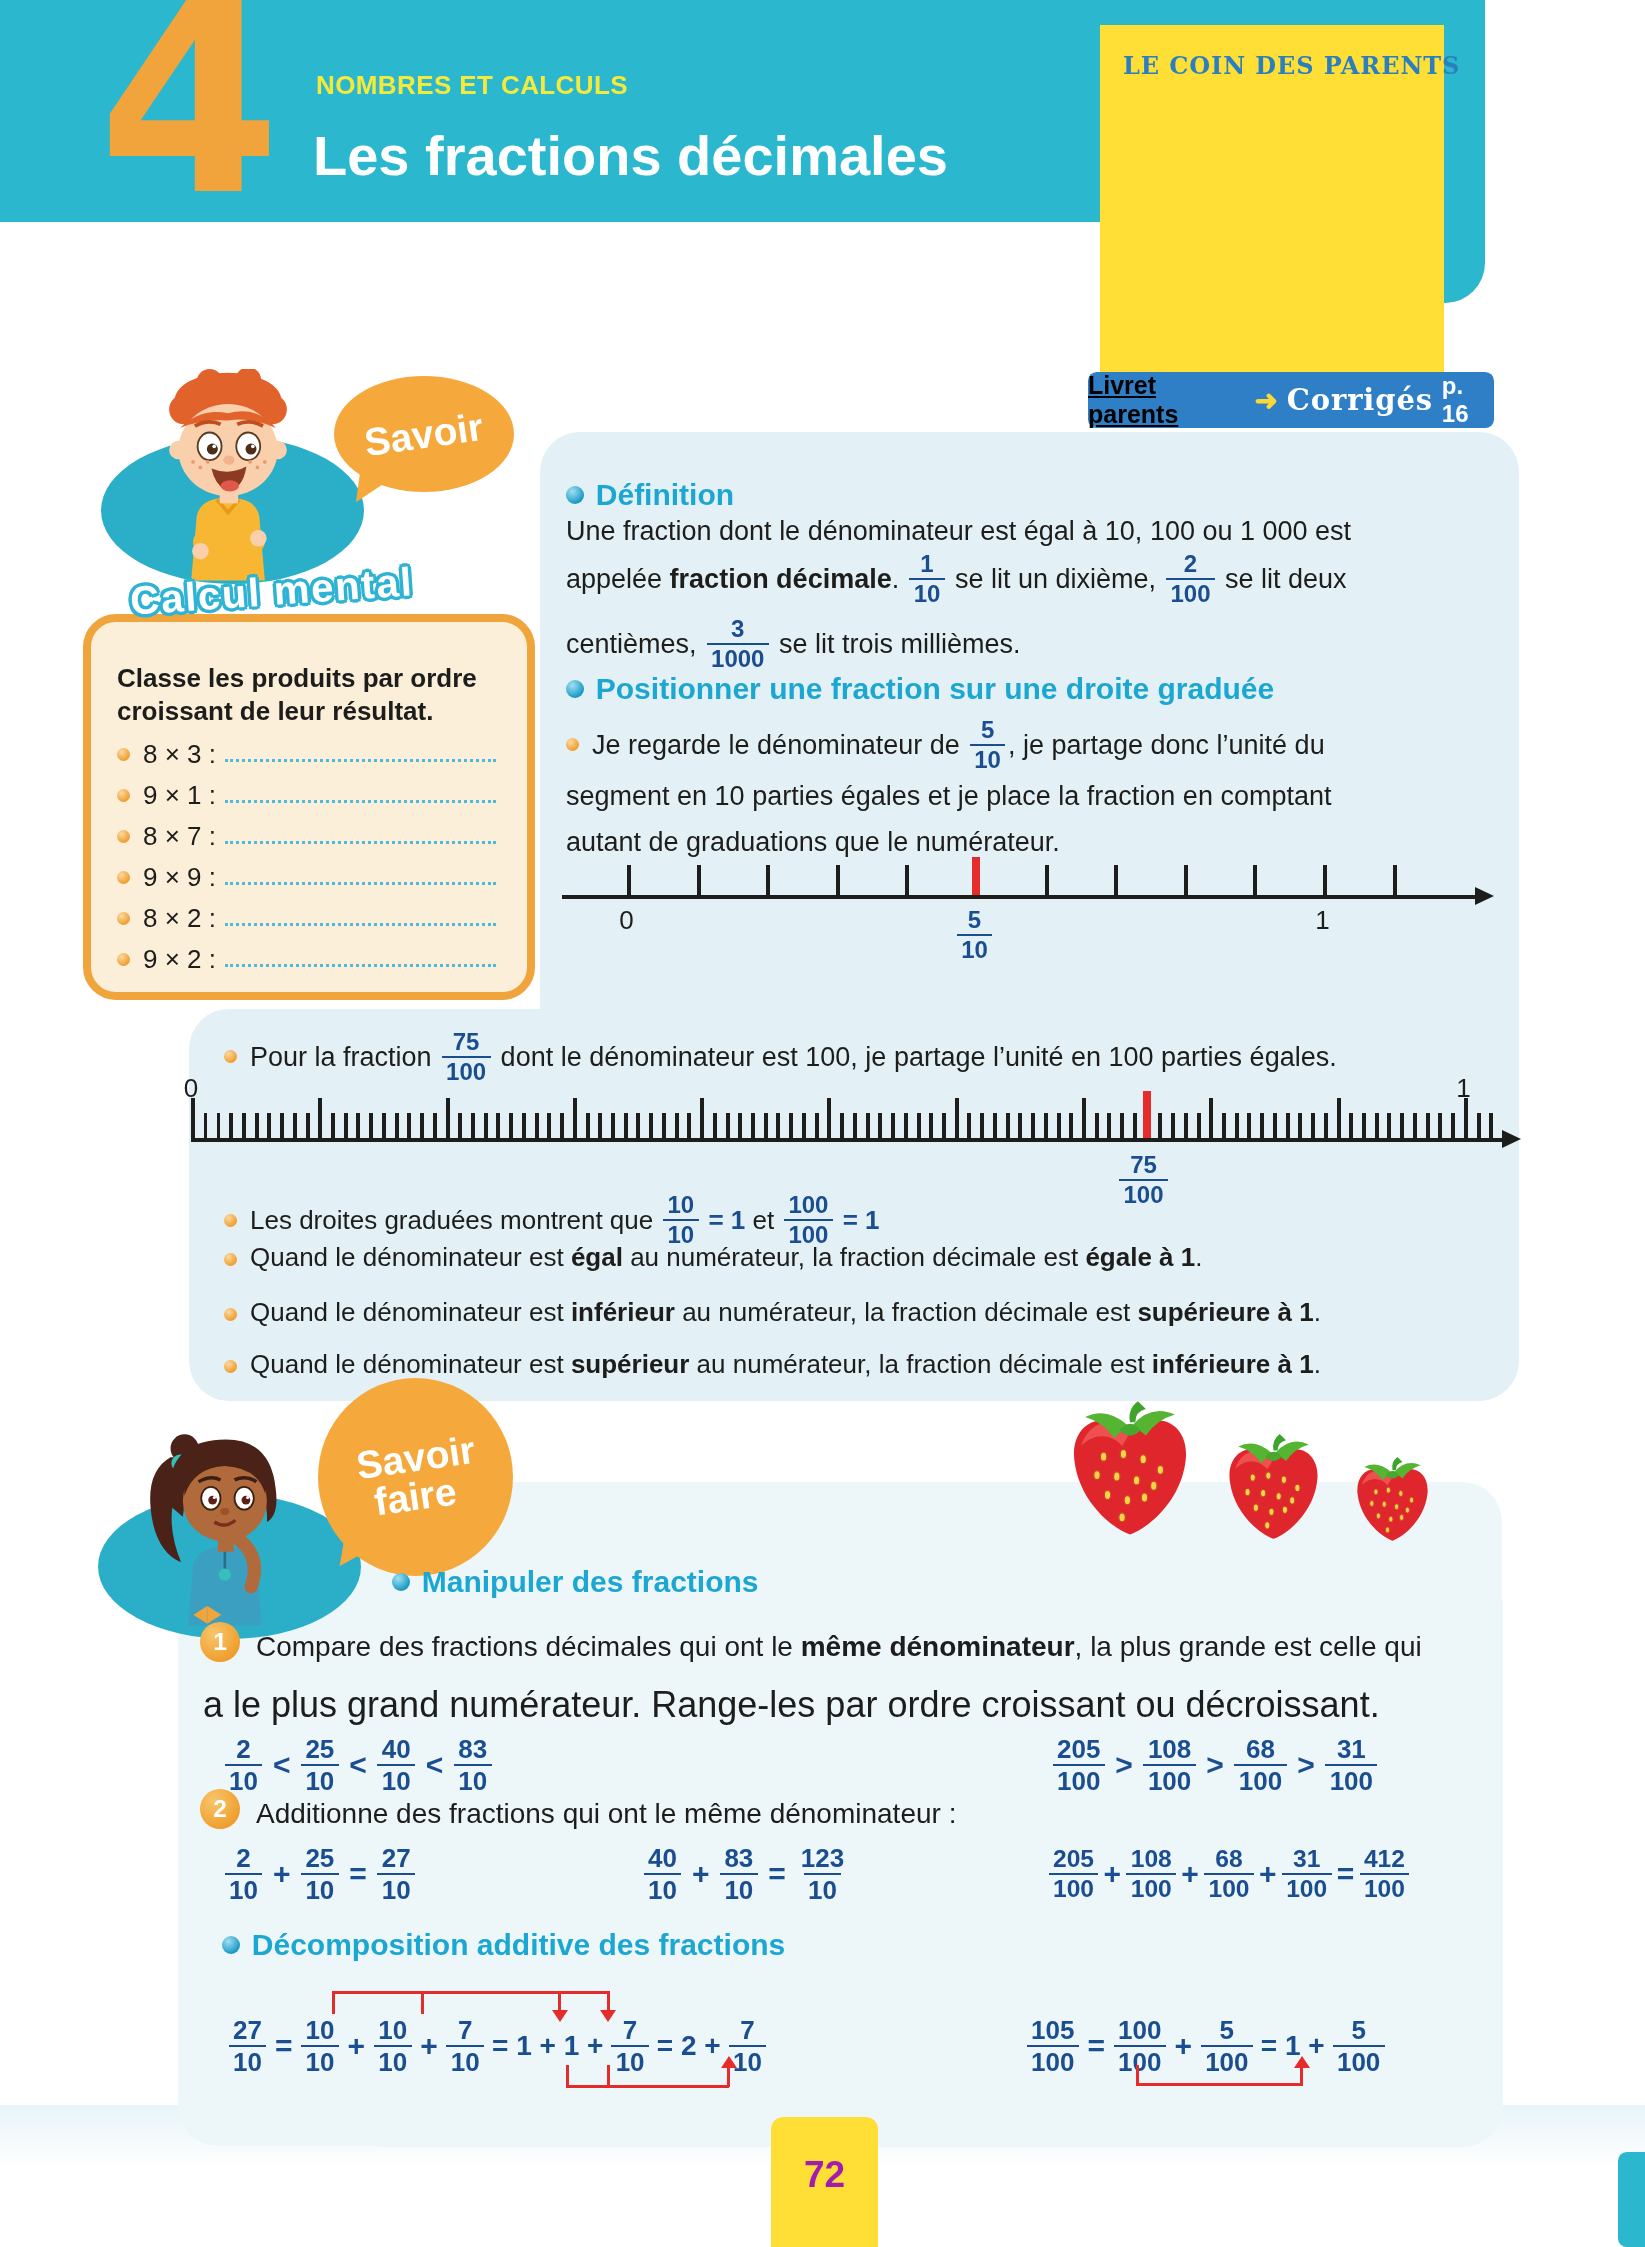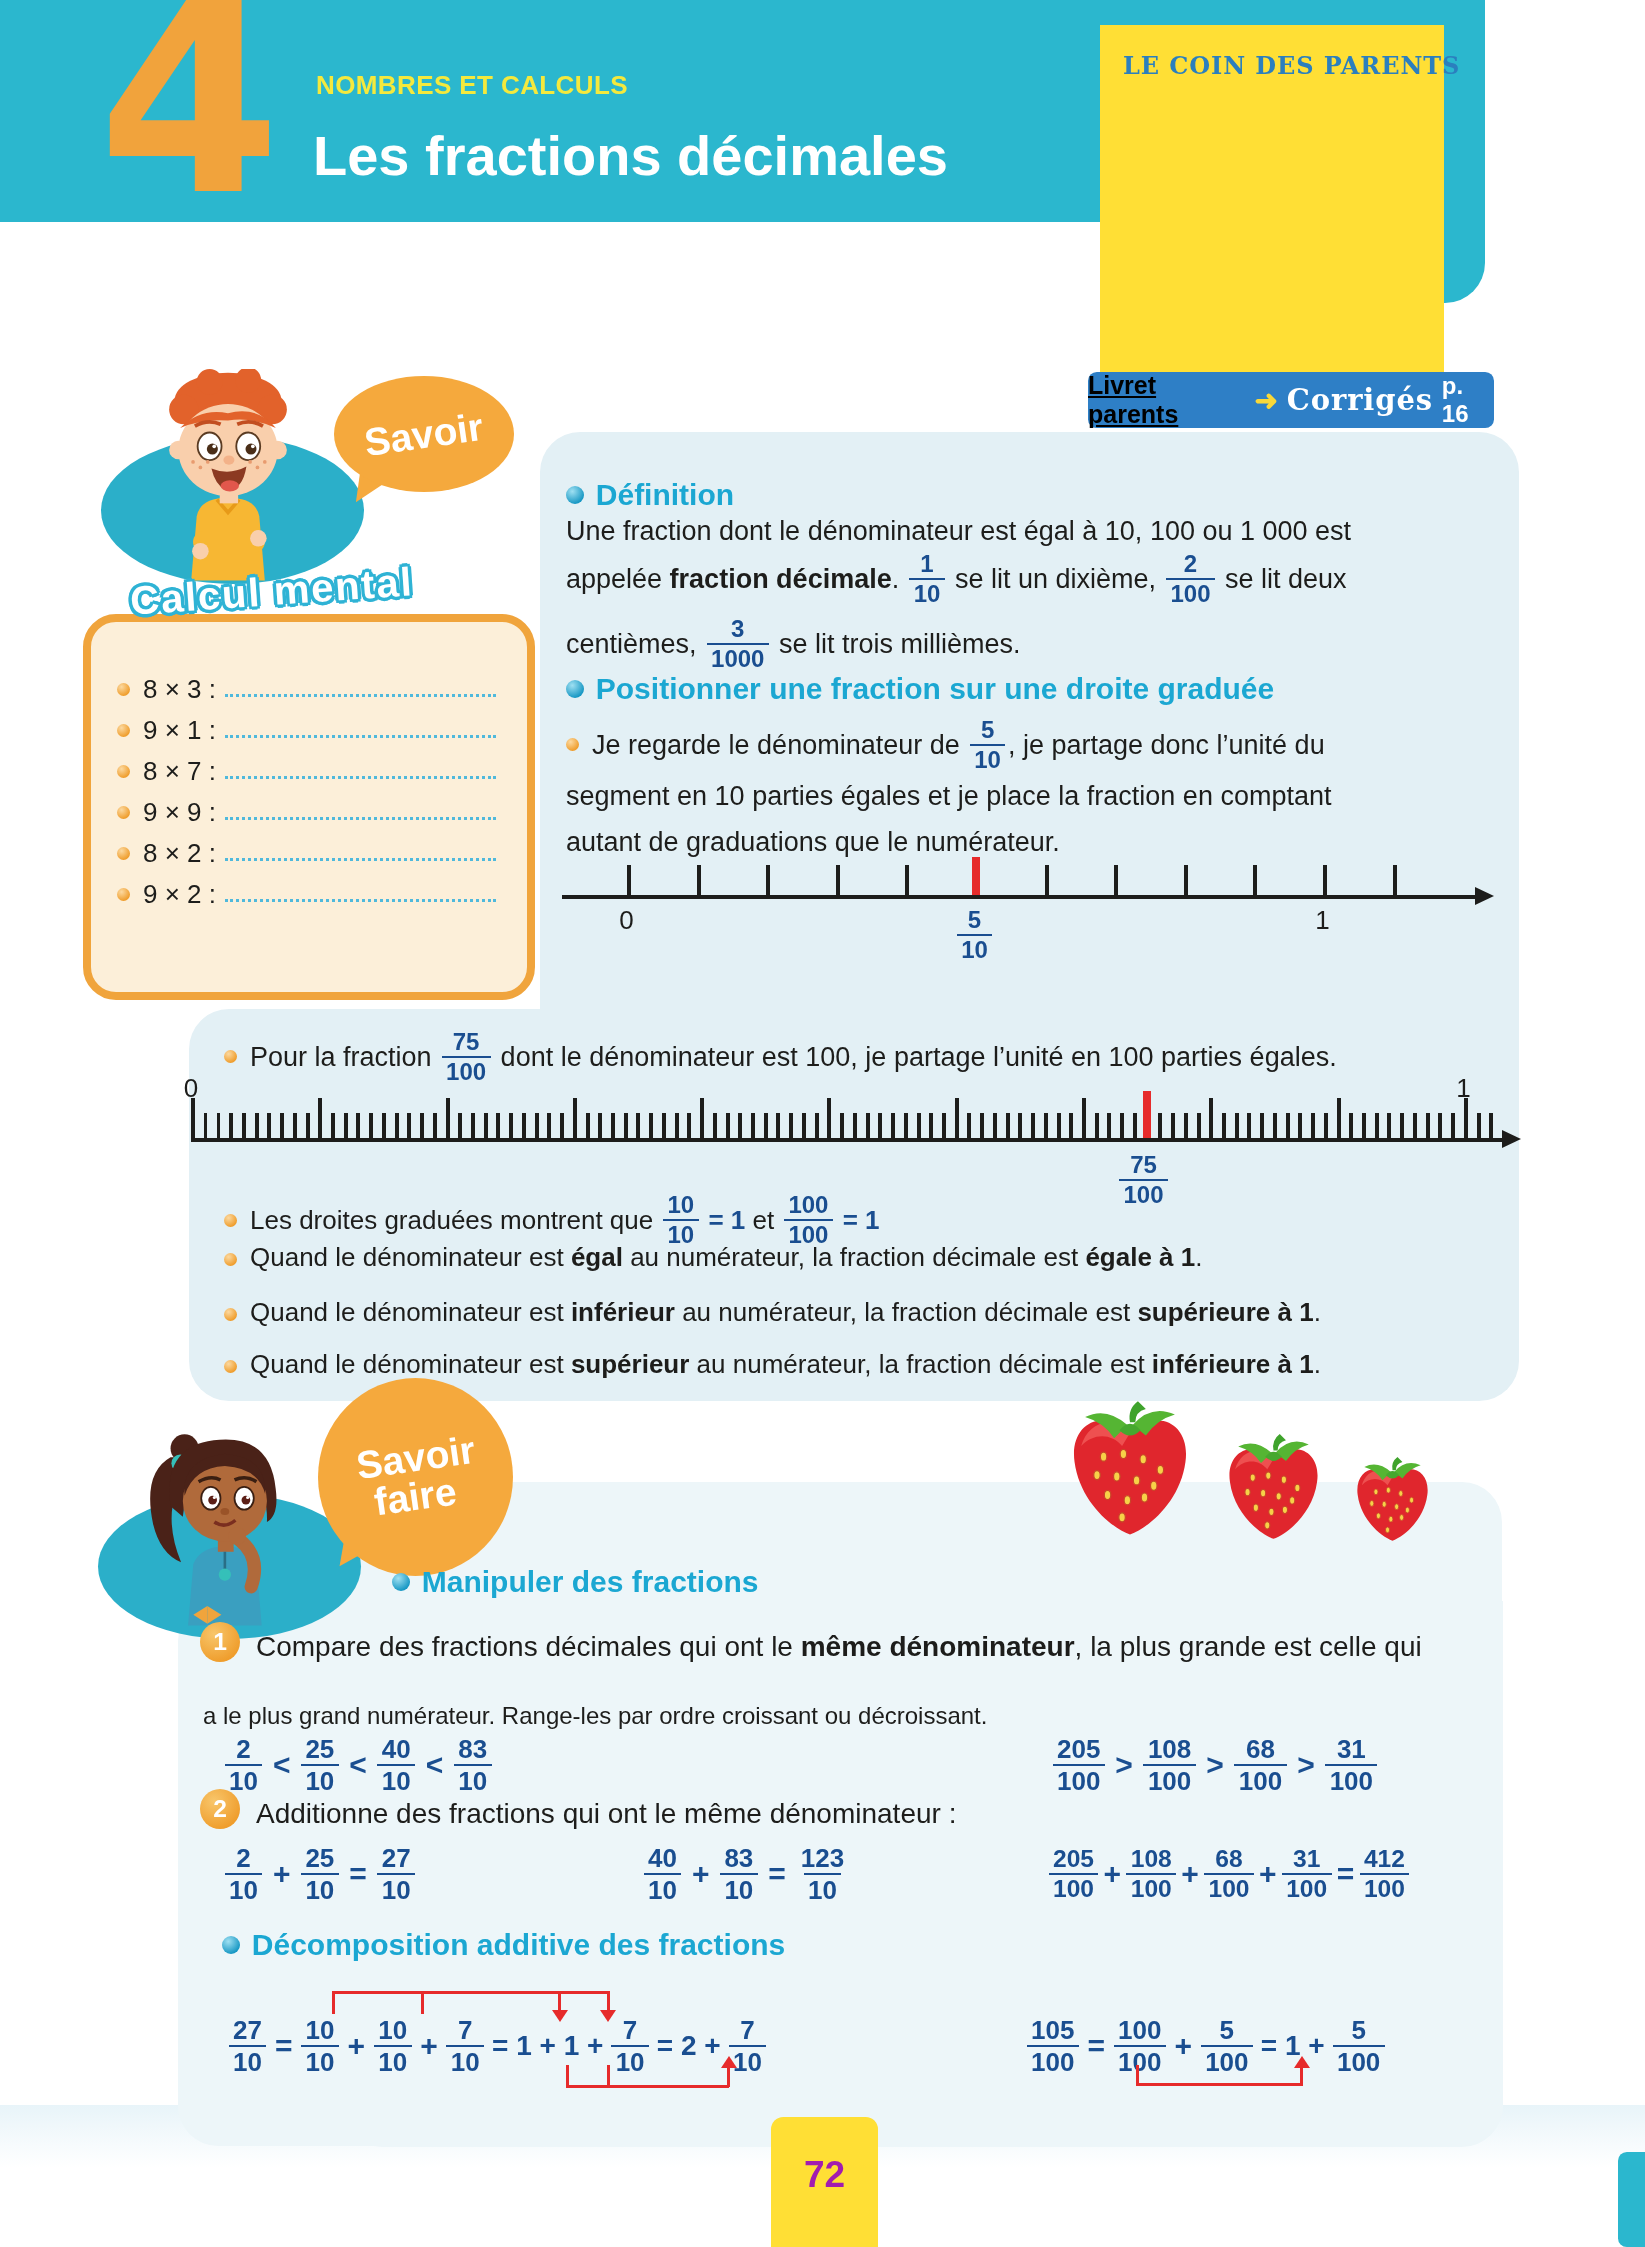--- a/index.html
+++ b/index.html
@@ -173,20 +173,21 @@
     <path d="M82,108 Q101,116 120,106 Q116,132 98,132 Q86,126 82,108 Z" fill="#8C3A22"></path>
     <ellipse cx="102" cy="127" rx="10" ry="6" fill="#E2574C"></ellipse>
   </svg>
 
   <div class="tail savoir-tail"></div>
   <div class="bubble savoir-bubble">
     <span>Savoir</span>
   </div>
 
   <div class="cm-box">
+    <div class="cm-instruction">Classe les produits par ordre croissant de leur résultat.</div>
     <div class="cm-item">
       <span class="ball-orange"></span>
       <span>8 × 3 :</span>
       <span class="dots"></span>
     </div>
     <div class="cm-item">
       <span class="ball-orange"></span>
       <span>9 × 1 :</span>
       <span class="dots"></span>
     </div>
@@ -497,21 +498,21 @@
 
   <div class="sec-h" style="left:392px; top:1565px;">
     <span class="ball-teal"></span>
     <span>Manipuler des fractions</span>
   </div>
 
   <div class="exnum" style="left:200px; top:1622px;">1</div>
   <div class="tline nw" style="left:256px; top:1631px; font-size:28px;">
     <span>Compare des fractions décimales qui ont le </span><span class="b">même dénominateur</span><span>, la plus grande est celle qui</span>
   </div>
-  <div class="tline nw" style="left:203px; top:1684px; font-size:24px;margin-top:18px;">a le plus grand numérateur. Range-les par ordre croissant ou décroissant.</div>
+  <div class="tline nw" style="left:203px; top:1684px; font-size:36px;">a le plus grand numérateur. Range-les par ordre croissant ou décroissant.</div>
 
   <div class="fracrow" style="left:222px; top:1722px; height:84px;">
     <span class="frac fr-lg">
         <span class="fn">2</span>
         <span class="fd">10</span>
       </span><span class="op">&lt;</span><span class="frac fr-lg">
         <span class="fn">25</span>
         <span class="fd">10</span>
       </span><span class="op">&lt;</span><span class="frac fr-lg">
         <span class="fn">40</span>

